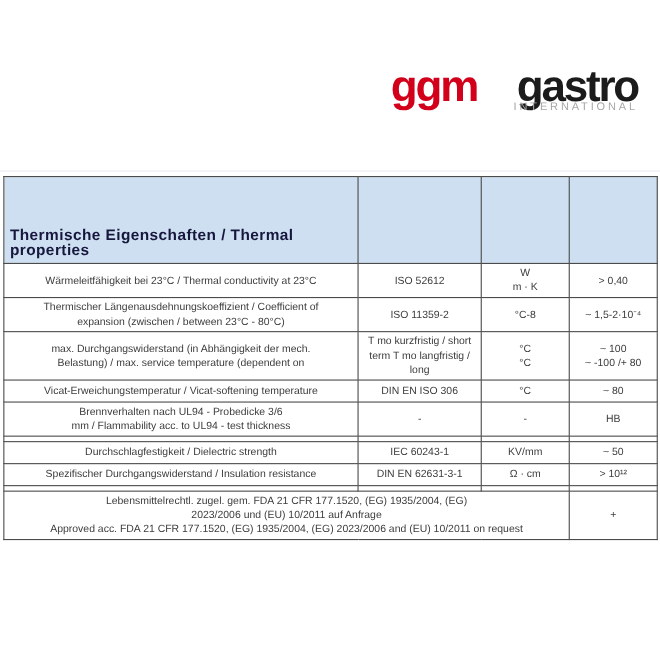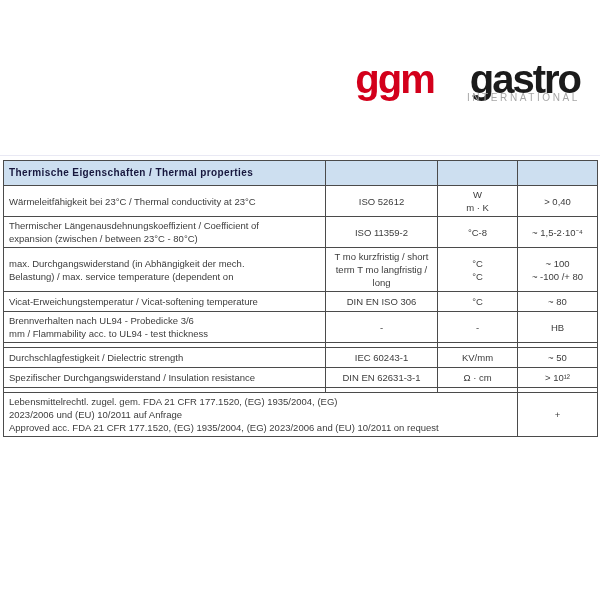--- a/index.html
+++ b/index.html
@@ -18,24 +18,24 @@
   .logo-main .red{color:var(--logo-red);}
   .logo-main .dark{color:var(--logo-dark);margin-left:36px;}
   .logo-sub{font-size:10px;letter-spacing:2.6px;color:var(--logo-gray);margin-top:-5px;line-height:10px;}
   
   table{
     position:absolute;left:3px;top:160px;width:594px;
     border-collapse:collapse;table-layout:fixed;
   }
   td{border:1.2px solid var(--border);vertical-align:middle;background:#fff;}
   .ln{line-height:13px;font-size:9.5px;color:var(--body-text);}
-  .prop-cell{padding:2px 5px;text-align:left;}
+  .prop-cell{padding:2px 5px;text-align:center;}
   .c-cell{padding:2px 3px;text-align:center;}
   .band-cell{background:var(--band-blue);padding:5px 5px;}
-  .band-cell .ln{font-size:10px;font-weight:bold;color:var(--band-text);letter-spacing:0.4px;line-height:14px;}
+  .band-cell .ln{font-size:14px;font-weight:bold;color:var(--band-text);letter-spacing:0.4px;line-height:14px;margin-top:40px;}
   .gap-cell{height:4px;padding:0;background:#fff;}
   .data-row{height:20px;}
 </style>
 </head>
 <body>
 
 <div>
 
   <div class="logo">
     <div class="logo-main"><span class="red">ggm</span><span class="dark">gastro</span></div>

